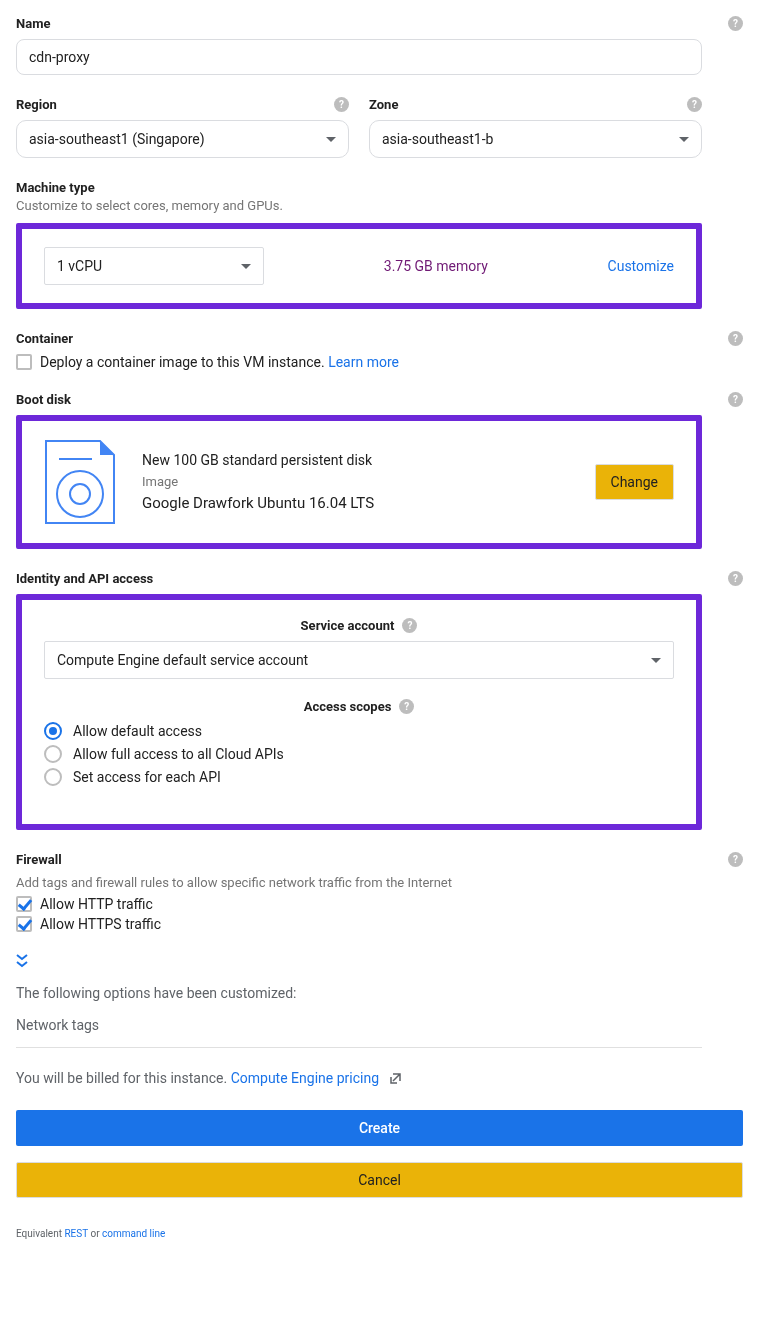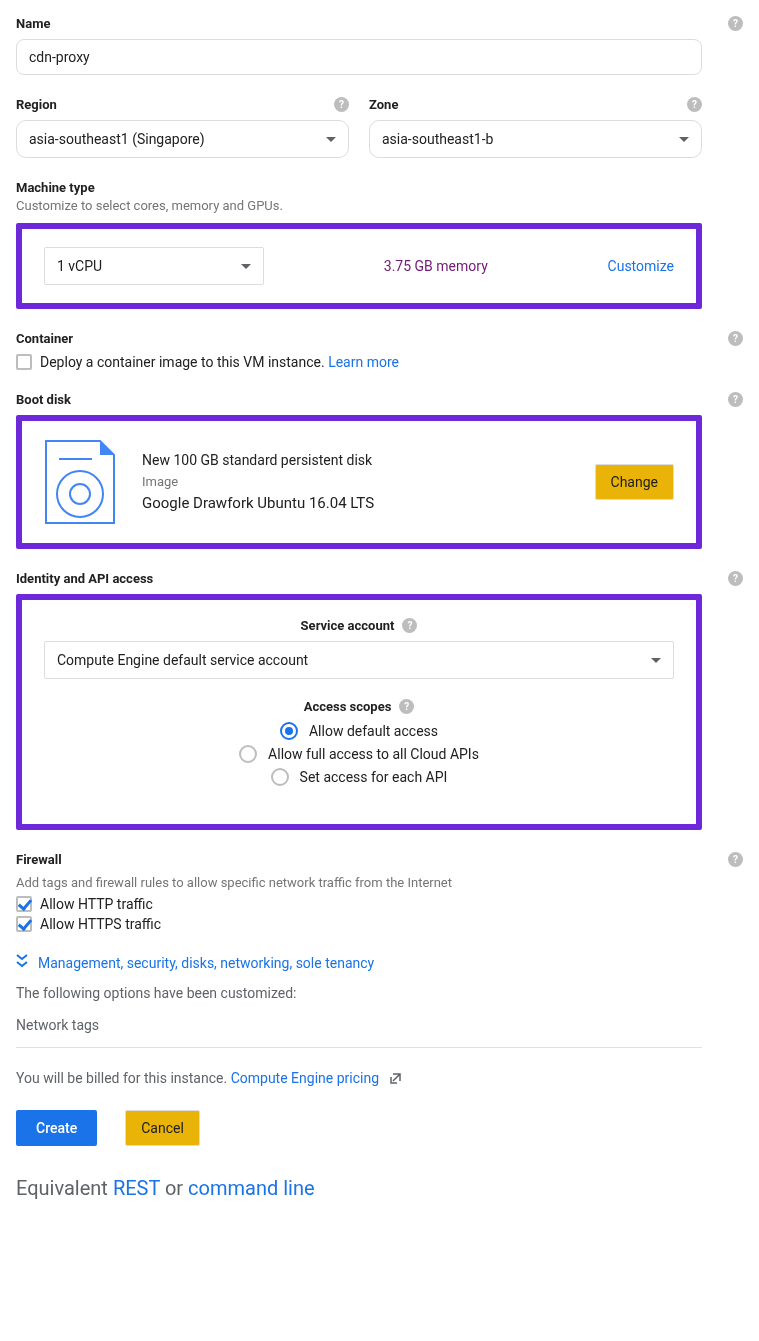--- a/index.html
+++ b/index.html
@@ -67,21 +67,21 @@
     .disk-image { font-size: 15px; color: #212121; }
     .btn-outline {
       border: 1px solid #dadce0; background: #eab308; padding: 9px 15px;
       font-size: 14px; color: #212121; border-radius: 2px; cursor: pointer;
       font-family: inherit;
     }
 
     .inner-label { font-size: 13px; font-weight: 700; margin-bottom: 8px; display: flex; align-items: center; justify-content: center; }
     .inner-select { width: 100%; text-align: center; }
 
-    .radio-row { display: flex; align-items: center; gap: 11px; margin: 5px 0; justify-content: center; }
+    .radio-row { display: flex; align-items: center; gap: 11px; margin: 5px 0; }
     .radio {
       width: 18px; height: 18px; border: 2px solid #bdbdbd; border-radius: 50%;
       position: relative; cursor: pointer; flex-shrink: 0; background: #fff;
     }
     .radio.selected { border-color: #1a73e8; }
     .radio.selected::after {
       content: ""; position: absolute; width: 8px; height: 8px;
       background: #1a73e8; border-radius: 50%; left: 3px; top: 3px;
     }
     .radio-label { font-size: 14px; color: #212121; }
@@ -90,27 +90,27 @@
     .expander-icon { font-size: 13px; }
 
     .customized-msg { font-size: 14px; color: #5f6368; margin-bottom: 16px; }
     .tags-line { font-size: 14px; color: #5f6368; margin-bottom: 14px; }
 
     .divider { border: none; border-top: 1px solid #e0e0e0; margin: 10px 0 22px; width: 686px; }
 
     .billing { font-size: 14px; color: #5f6368; margin-bottom: 22px; }
     .ext-icon { display: inline-block; vertical-align: middle; margin-left: 6px; }
 
-    .button-row { display: flex; gap: 28px; margin-bottom: 30px; }
+    .button-row { display: flex; gap: 16px; margin-bottom: 30px; flex-direction: column; }
     .btn-primary {
       background: #1a73e8; color: #fff; border: none; padding: 10px 20px;
       font-size: 14px; font-weight: 500; border-radius: 2px; cursor: pointer;
       font-family: inherit;
     }
-    .equiv { font-size: 20px; color: #5f6368; }
+    .equiv { font-size: 10px; color: #5f6368; }
   </style>
 </head>
 <body>
 
 <div class="section">
   <div class="label-row">
     <span class="label">Name</span>
     <span class="help-icon">?</span>
   </div>
   <input class="text-input" value="cdn-proxy" style="">
@@ -239,21 +239,20 @@
     <span class="check-label">Allow HTTPS traffic</span>
   </div>
 </div>
 
 <div class="expander">
   <span class="expander-icon">
     <svg width="12" height="14" viewBox="0 0 12 14">
         <path d="M1 1 L6 5 L11 1 M1 8 L6 12 L11 8" stroke="#1a73e8" stroke-width="2" fill="none"></path>
       </svg>
   </span>
-  <span>Management, security, disks, networking, sole tenancy</span>
 </div>
 
 <div class="customized-msg">The following options have been customized:</div>
 <div class="tags-line">Network tags</div>
 
 <hr class="divider">
 
 <div class="billing">
   <span>You will be billed for this instance.</span>
   <a class="link">Compute Engine pricing</a>

